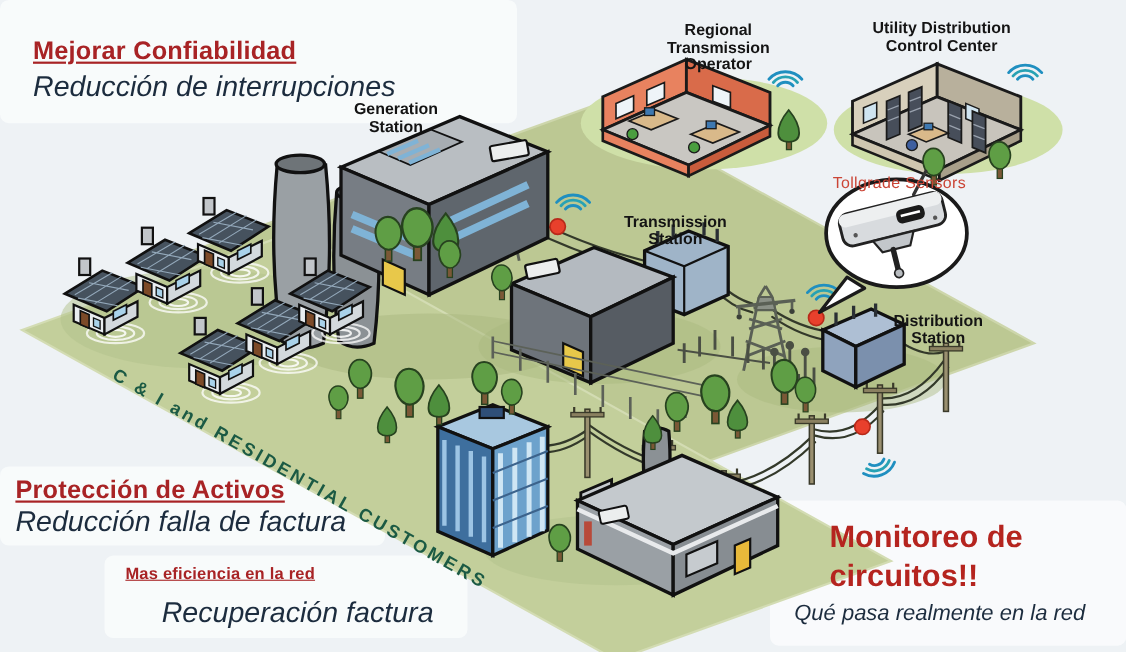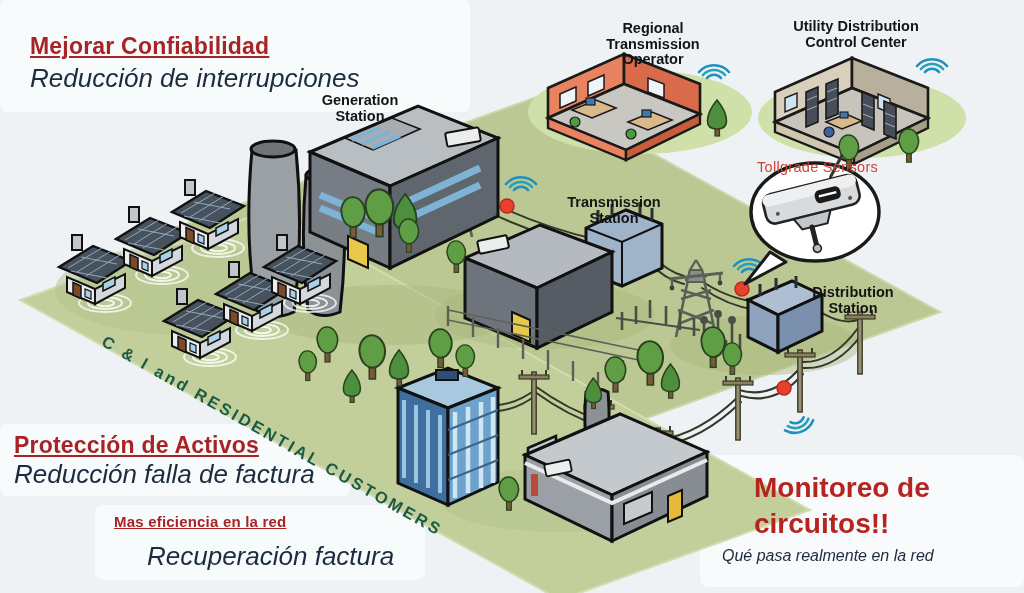--- a/index.html
+++ b/index.html
@@ -322,13 +322,13 @@
 <div class="txt customers" style="left:108px;top:332px;">C &amp; I and RESIDENTIAL CUSTOMERS</div>
 
 <div class="txt red-title" style="left:14px;top:432px;font-size:23px;">Protección de Activos</div>
 <div class="txt subtitle" style="left:14px;top:459px;">Reducción falla de factura</div>
 
 <div class="txt red-title" style="left:114px;top:513px;font-size:15px;">Mas eficiencia en la red</div>
 <div class="txt subtitle" style="left:147px;top:541px;">Recuperación factura</div>
 
 <div class="txt big-red" style="left:722px;top:470px;">Monitoreo de
 circuitos!!</div>
-<div class="txt subtitle" style="left:722px;top:547px;font-size:16px;">Qué pasa realmente en la red</div>
+<div class="txt subtitle" style="left:722px;top:547px;font-size:20px;">Qué pasa realmente en la red</div>
 
 </body></html>

